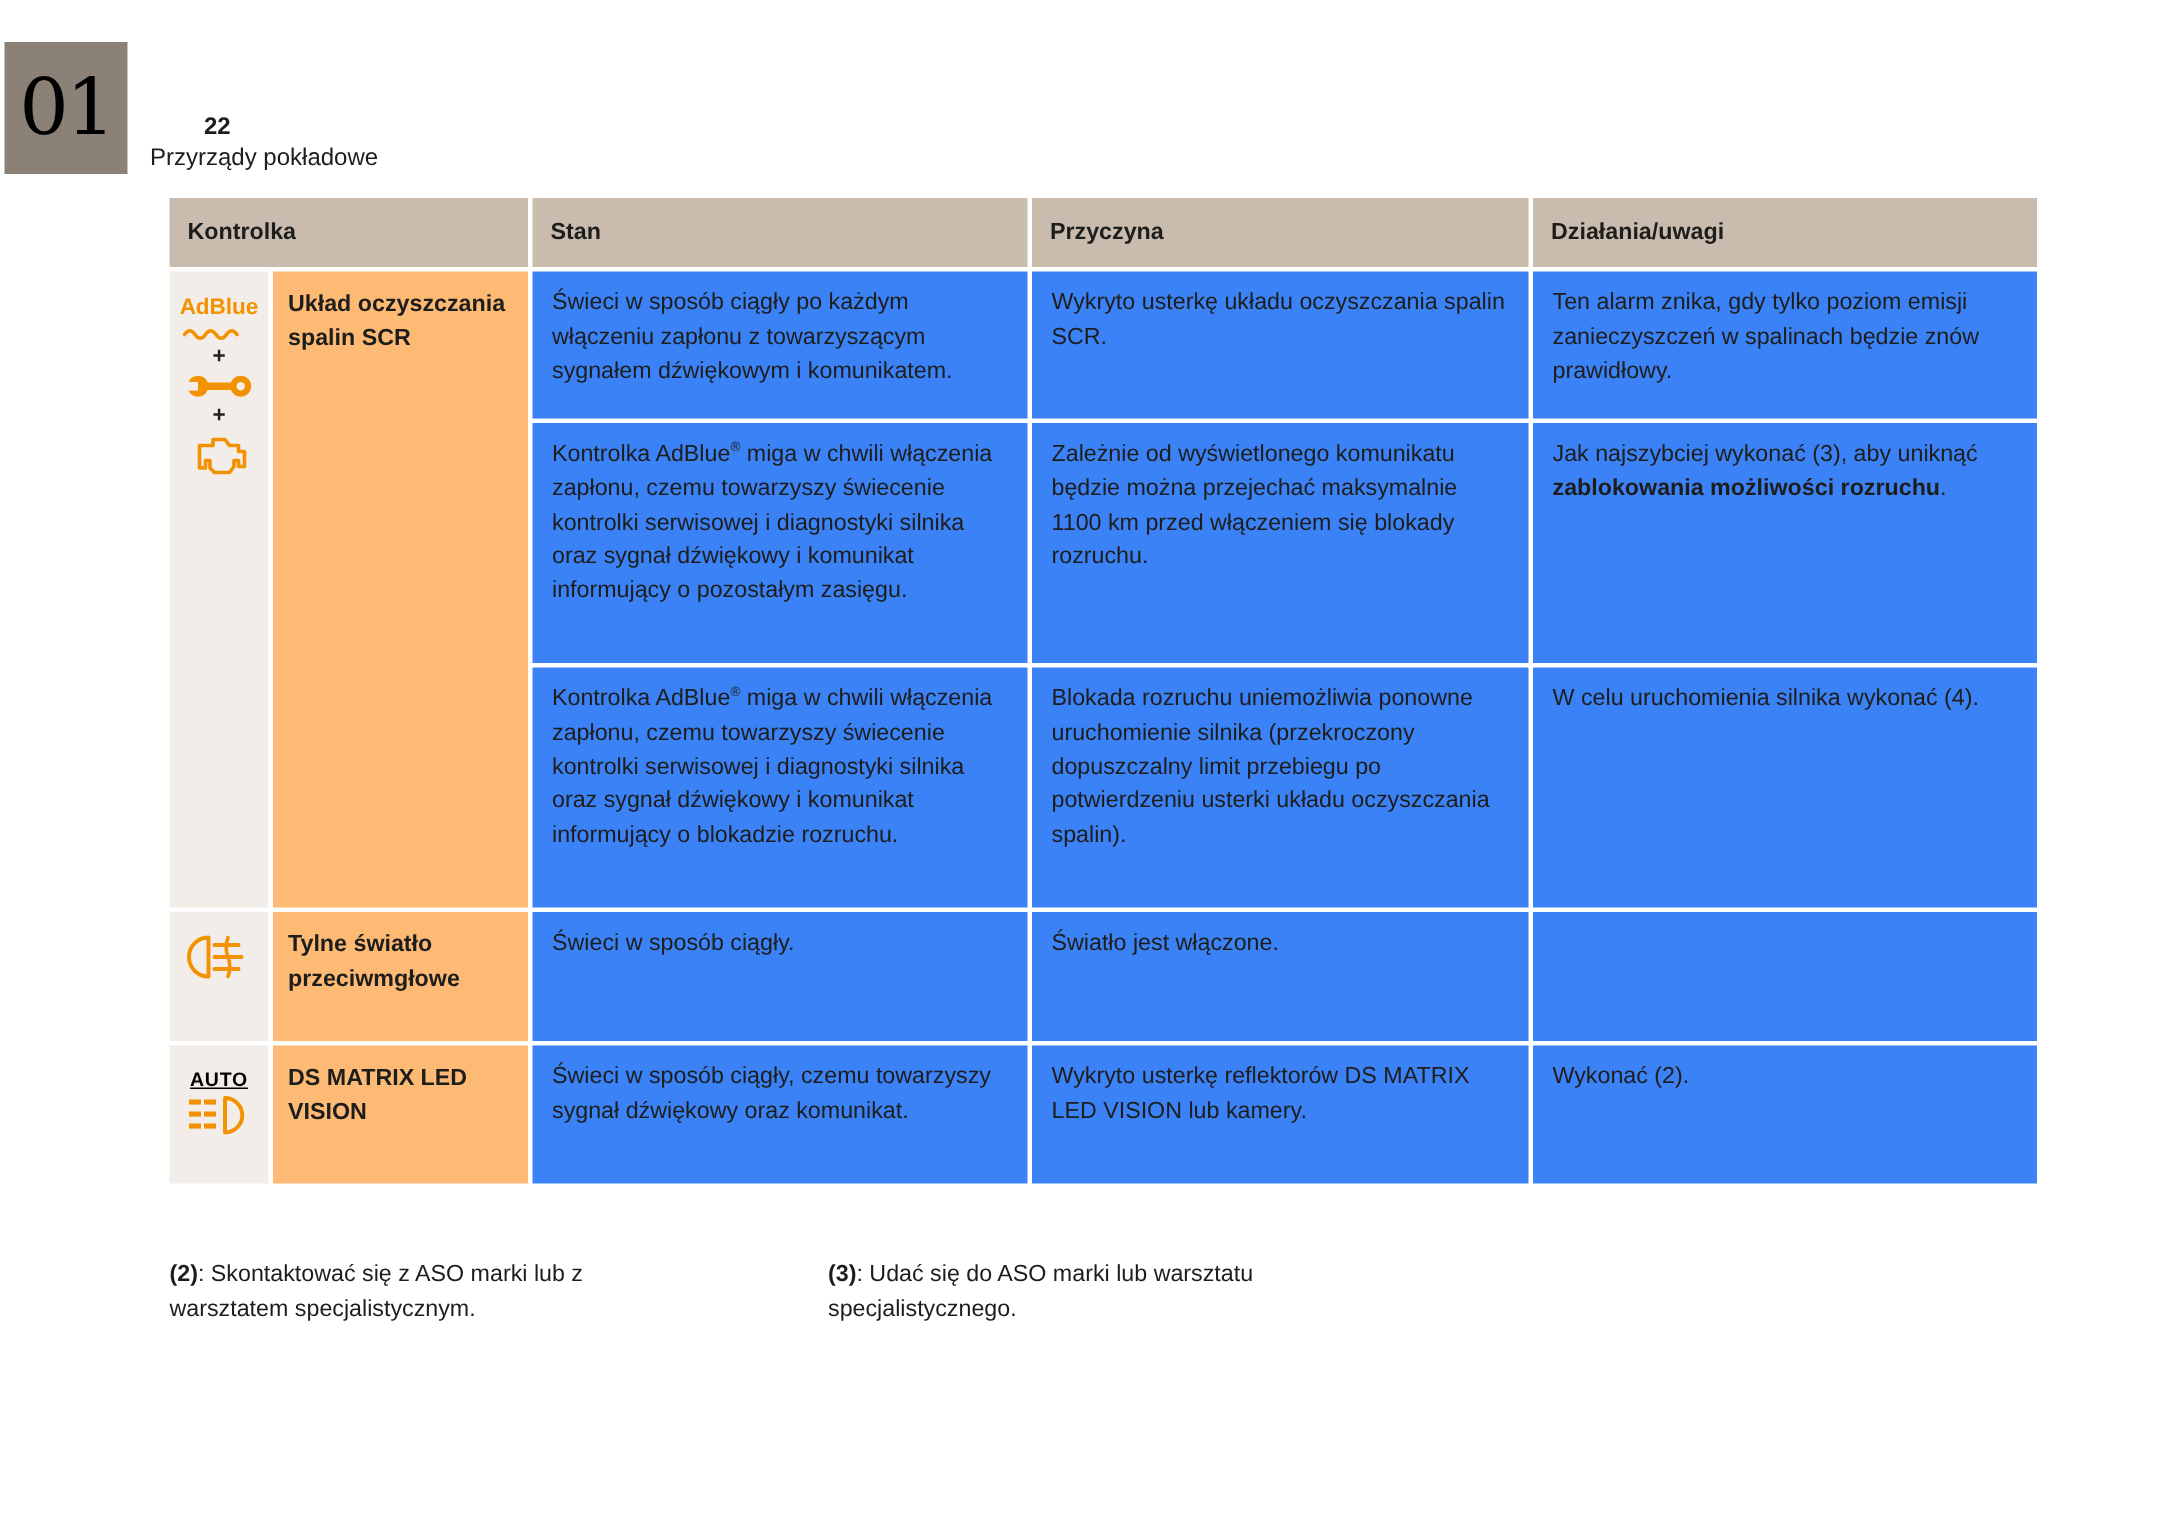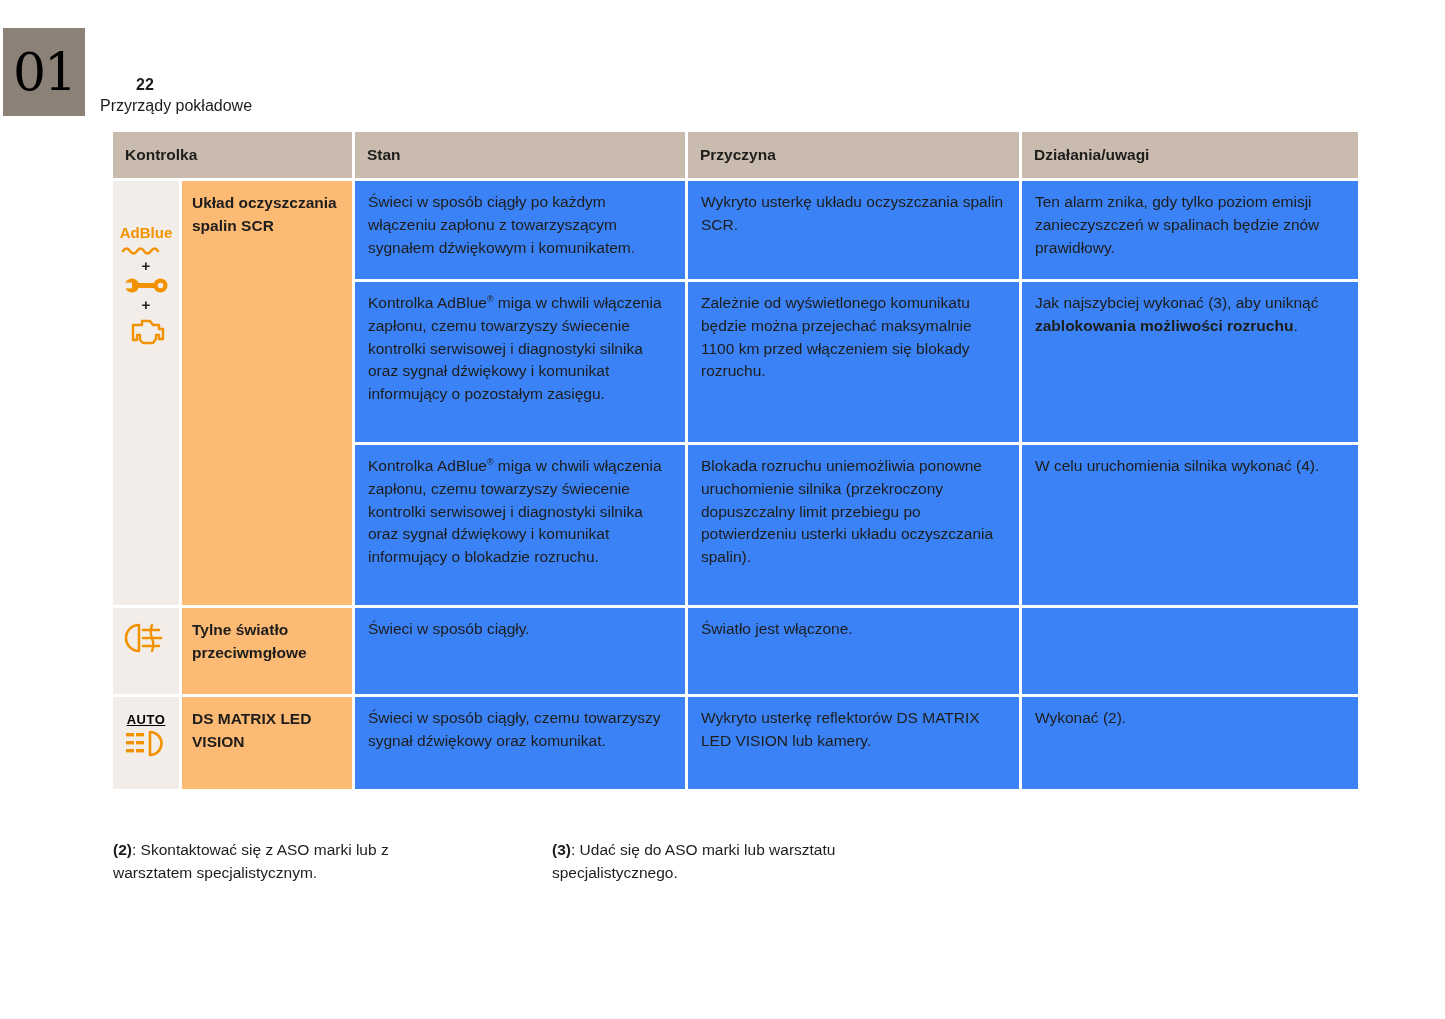--- a/index.html
+++ b/index.html
@@ -69,21 +69,21 @@
 </div>
 
 <div class="tbl">
 
   <div class="th th-kontrolka">Kontrolka</div>
   <div class="th">Stan</div>
   <div class="th">Przyczyna</div>
   <div class="th">Działania/uwagi</div>
 
   <div class="icon-cell span3">
-    <div style="text-align:right;margin-top:28px;">
+    <div style="text-align:right;">
       <span class="adblue-text">AdBlue</span>
       <svg width="46" height="10" viewBox="0 0 46 10">
         <path d="M3 6 q3.5 -5 7 0 t7 0 t7 0 t7 0 t7 0" fill="none" stroke="#F39200" stroke-width="2.4" stroke-linecap="round"></path>
       </svg>
     </div>
     <div class="plus">+</div>
     <svg width="44" height="17" viewBox="0 0 44 17">
       <circle cx="8" cy="8.5" r="7" fill="#F39200"></circle>
       <rect x="0" y="5.6" width="8" height="5.8" fill="#F2EDE8"></rect>
       <rect x="9" y="6" width="26" height="5" rx="2.5" fill="#F39200"></rect>

